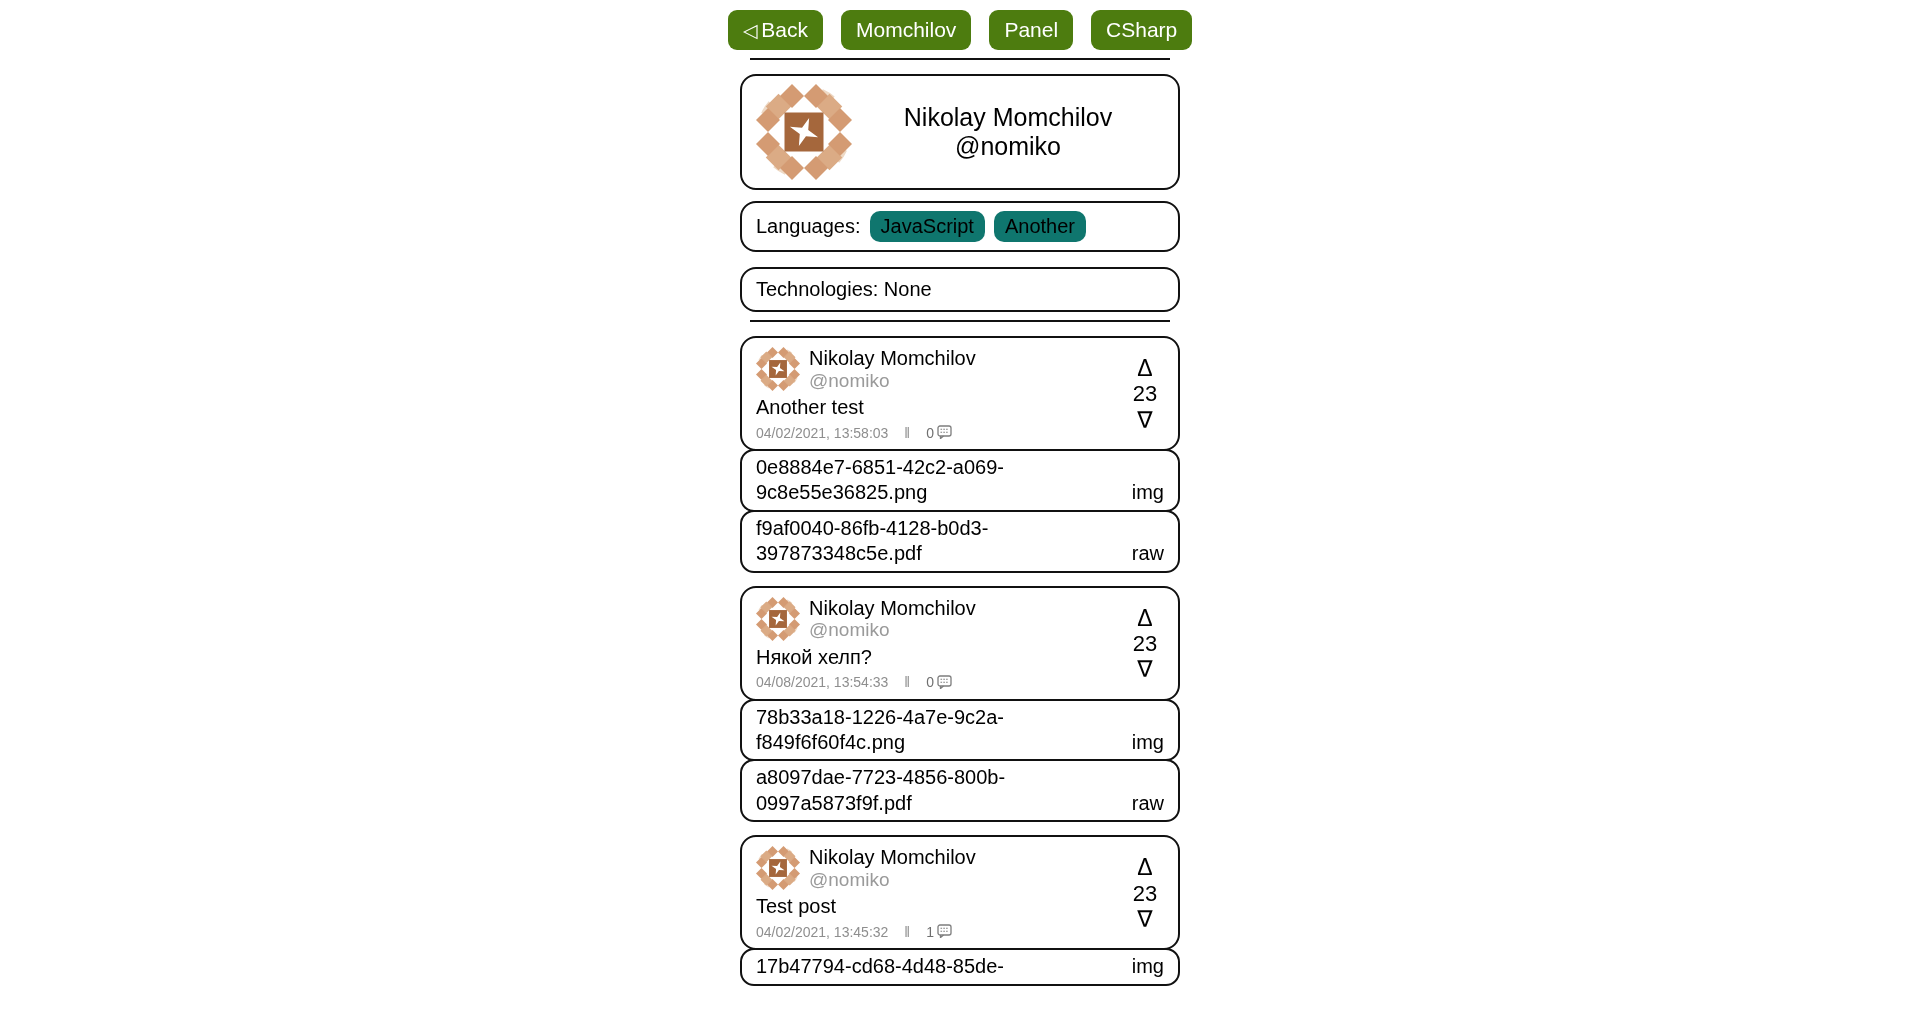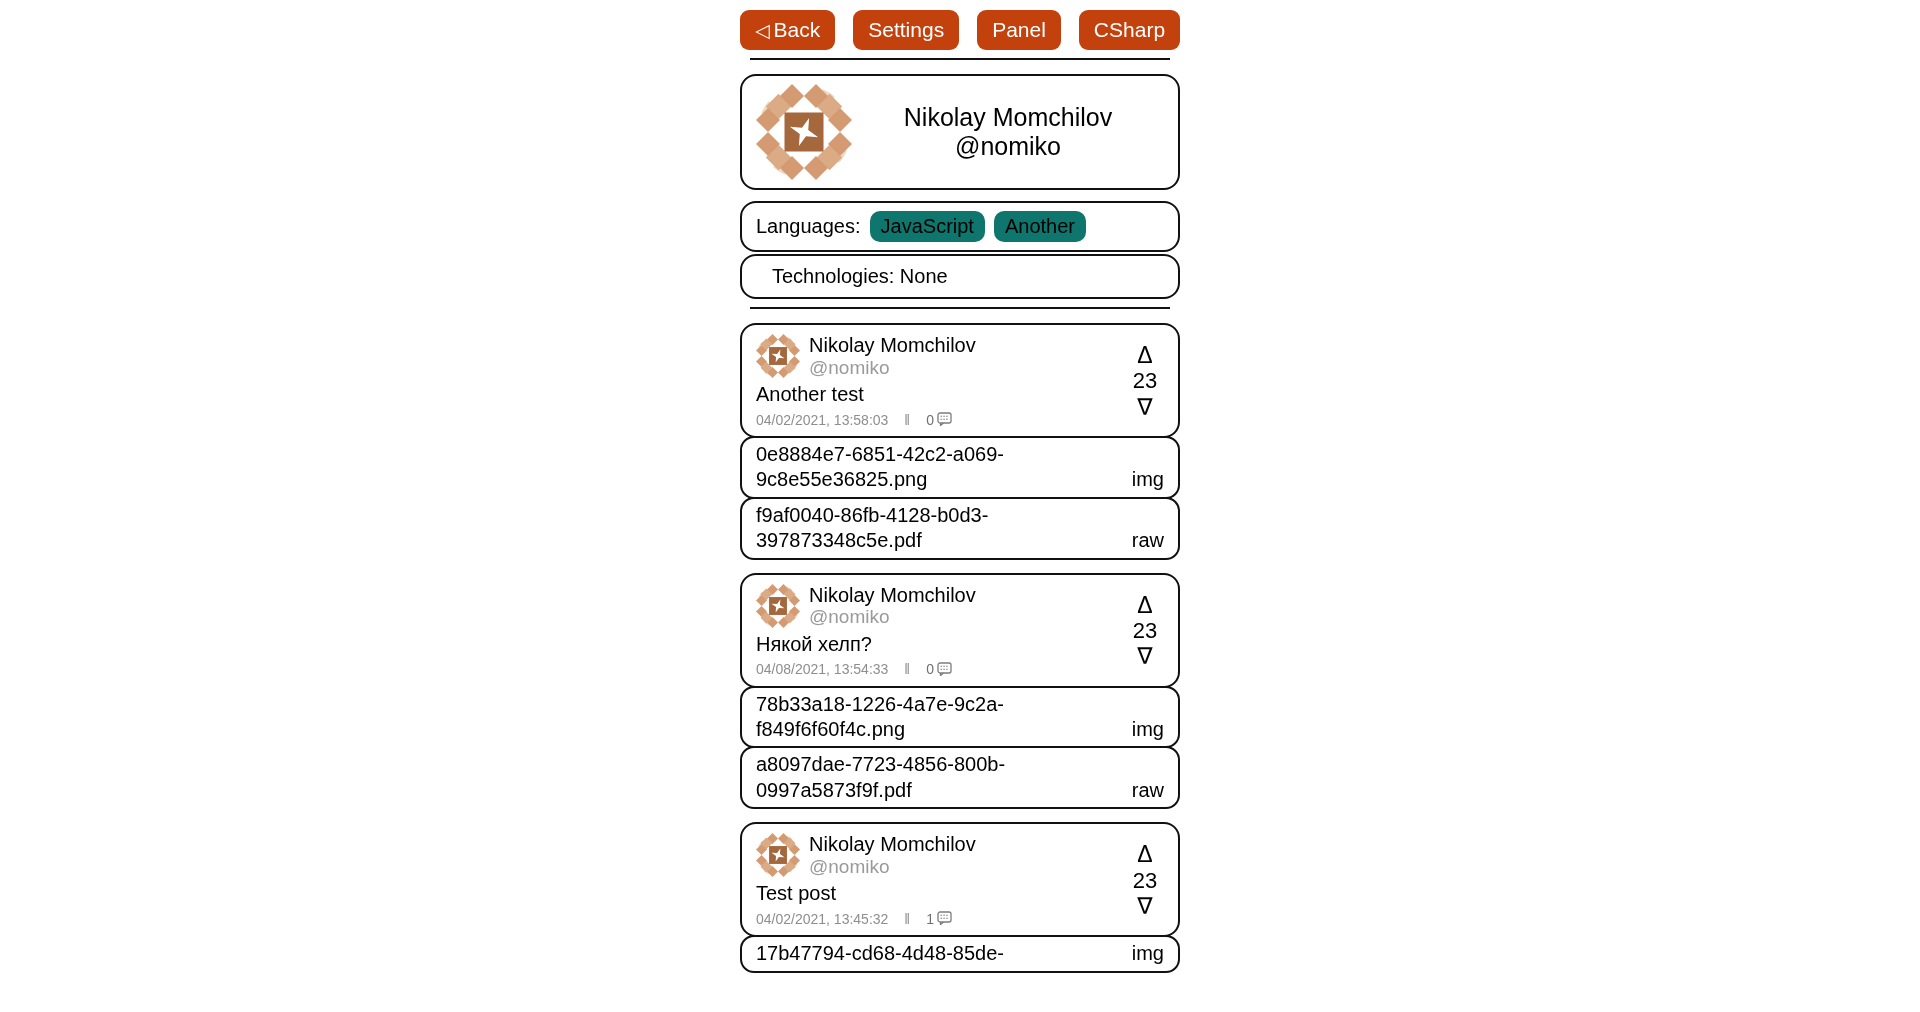--- a/index.html
+++ b/index.html
@@ -9,21 +9,21 @@
     overflow: hidden;
     background: #ffffff;
     color: #000;
     font-family: "Liberation Sans", "DejaVu Sans", sans-serif;
   }
   .col { width: 440px; margin: 0 auto; }
 
   
   .nav { display: flex; justify-content: center; gap: 18px; padding-top: 10px; }
   .nav button {
-    background: #c2410c; color: #fff; border: none;
+    background: #4d7c0f; color: #fff; border: none;
     border-radius: 9px; padding: 8px 15px;
     font-size: 21px; font-family: inherit; cursor: pointer;
     white-space: nowrap;
   }
   .nav .tri { font-size: 19px; margin-right: 4px; }
 
   hr.rule {
     border: none; border-top: 2px solid #111;
     margin: 8px 10px 14px 10px;
   }
@@ -38,21 +38,21 @@
   .avatar { display: inline-block; line-height: 0; }
   .avatar.lg svg { width: 96px; height: 96px; }
   .avatar.sm svg { width: 44px; height: 44px; }
   .profile-names { flex: 1; text-align: center; font-size: 25px; line-height: 1.18; }
 
   .info-card { margin-top: 11px; display: flex; align-items: center; flex-wrap: wrap; font-size: 20px; }
   .badge {
     background: #0f766e; border-radius: 10px;
     padding: 4px 11px; margin-left: 9px; font-size: 20px;
   }
-  .tech-card { margin-top: 2px; font-size: 20px; padding: 9px 30px; }
+  .tech-card { margin-top: 15px; font-size: 20px; padding: 9px 14px; }
 
   
   .post { margin-top: 13px; display: flex; padding: 9px 14px 7px 14px; }
   .post-left { flex: 1; min-width: 0; }
   .post-head { display: flex; align-items: center; gap: 9px; }
   .who { line-height: 1.12; }
   .author { font-size: 20px; color: #000; }
   .handle { font-size: 19px; color: #9a9a9a; }
   .post-title { font-size: 20px; margin-top: 5px; }
   .meta { margin-top: 4px; display: flex; align-items: center; gap: 16px; font-size: 14px; color: #8e8e8e; }
@@ -76,21 +76,21 @@
   .filename { flex: 1; min-width: 0; padding-right: 10px; }
   .ftype { white-space: nowrap; }
 </style>
 </head>
 <body>
 
 <nav class="nav">
   <button>
     <span class="tri">◁</span><span>Back</span>
   </button>
-  <button>Settings</button>
+  <button>Momchilov</button>
   <button>Panel</button>
   <button>CSharp</button>
 </nav>
 
 <div class="col">
   <hr class="rule">
 
   <section class="card profile">
     <span class="avatar lg">
   <svg viewBox="0 0 64 64" aria-hidden="true">

